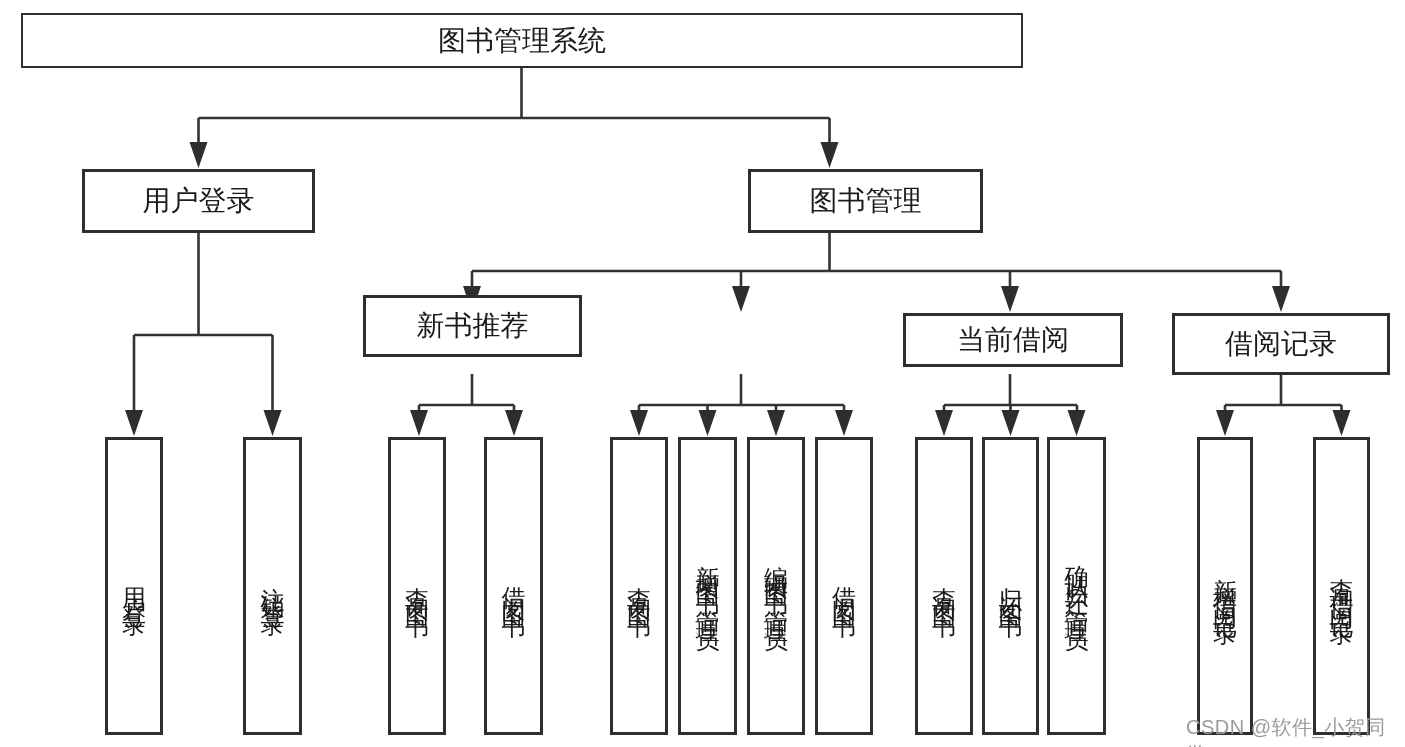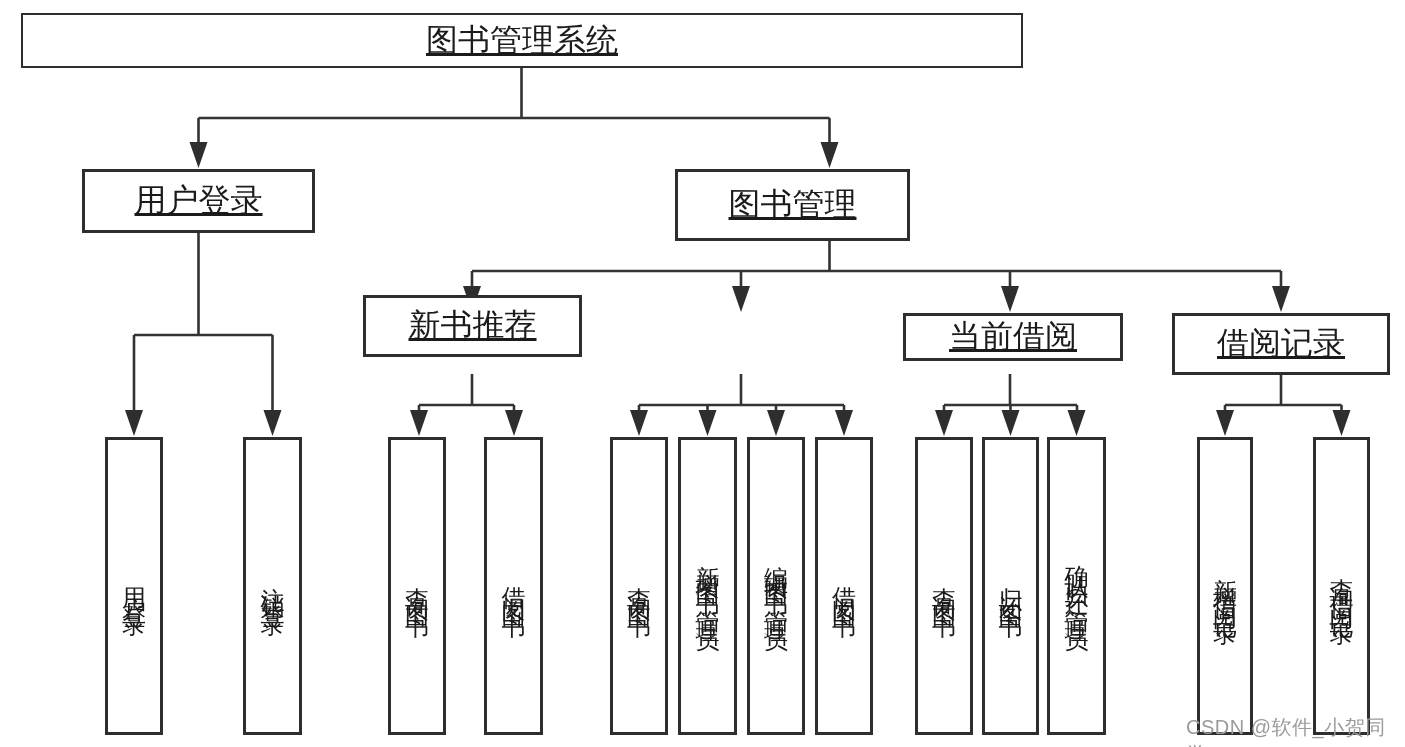--- a/index.html
+++ b/index.html
@@ -18,21 +18,21 @@
     z-index: 2;
     display: flex;
     align-items: center;
     justify-content: center;
     border: 3px solid #2e2e2e;
     background: #ffffff;
     color: #1b1b1b;
     text-align: center;
   }
   .node.root { border-width: 2.5px; }
-  .node.h { font-size: 32px; text-decoration: underline; }
+  .node.h { font-size: 28px; }
   .node.v { font-size: 24px; }
   .node.v .lbl {
     writing-mode: vertical-rl;
     text-orientation: mixed;
     letter-spacing: 9px;
     line-height: 1;
     white-space: nowrap;
   }
   .watermark {
     position: absolute;
@@ -104,28 +104,28 @@
              M1332.5 410 L1350.5 410 L1341.5 436 Z"></path>
   </svg>
 
   <div class="node h root" style="left:21px; top:13px; width:1002px; height:55px;">
     <span class="lbl">图书管理系统</span>
   </div>
 
   <div class="node h" style="left:82px; top:169px; width:233px; height:64px;">
     <span class="lbl">用户登录</span>
   </div>
-  <div class="node h" style="left:675px; top:169px; width:235px; height:72px;">
+  <div class="node h" style="left:748px; top:169px; width:235px; height:64px;">
     <span class="lbl">图书管理</span>
   </div>
 
   <div class="node h" style="left:363px; top:295px; width:219px; height:62px;">
     <span class="lbl">新书推荐</span>
   </div>
-  <div class="node h" style="left:903px; top:313px; width:220px; height:48px;">
+  <div class="node h" style="left:903px; top:313px; width:220px; height:54px;">
     <span class="lbl">当前借阅</span>
   </div>
   <div class="node h" style="left:1172px; top:313px; width:218px; height:62px;">
     <span class="lbl">借阅记录</span>
   </div>
 
   <div class="node v" style="left:105px; top:437px; width:58px; height:298px;">
     <span class="lbl">用户登录</span>
   </div>
   <div class="node v" style="left:243px; top:437px; width:59px; height:298px;">

